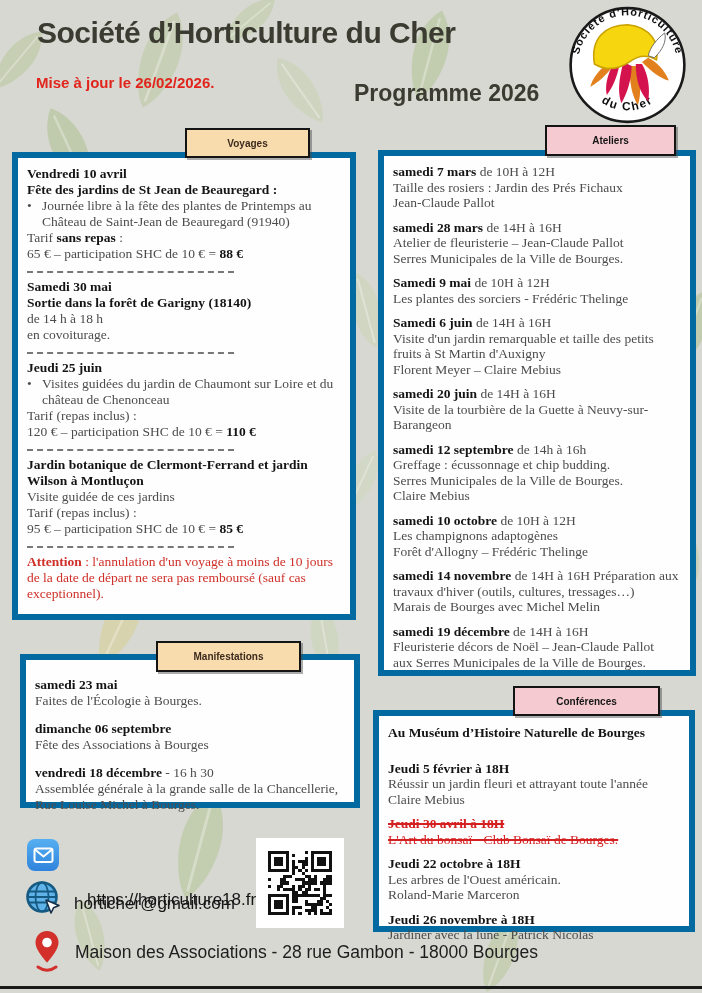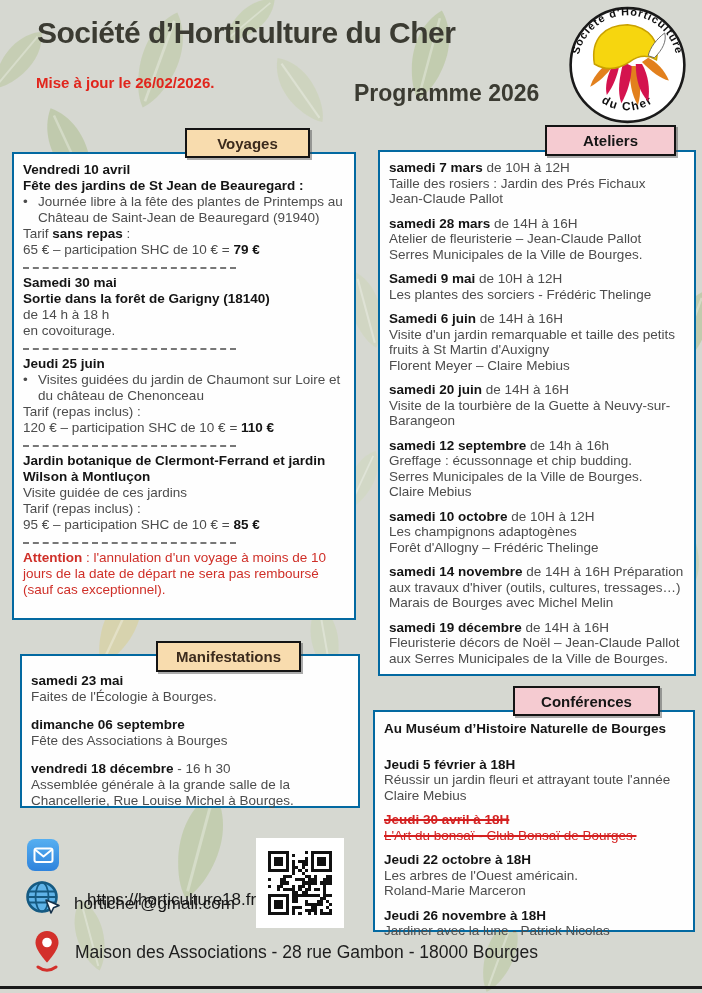--- a/index.html
+++ b/index.html
@@ -5,27 +5,27 @@
   html,body{margin:0;padding:0;background:#9a9a9a;}
   .page{position:relative;width:702px;height:993px;overflow:hidden;background:#d6d8d1;
         font-family:"Liberation Sans", sans-serif;}
   .leaves{position:absolute;left:0;top:0;width:702px;height:993px;}
 
   .title{position:absolute;left:37px;top:16px;font-size:30px;font-weight:700;color:#3b3b32;letter-spacing:-0.5px;}
   .updated{position:absolute;left:36px;top:74px;font-size:15px;font-weight:700;color:#e1251c;}
   .programme{position:absolute;left:354px;top:80px;font-size:23px;font-weight:700;color:#3b3b32;}
   .logo{position:absolute;left:560px;top:4px;width:135px;height:122px;}
 
-  .sec-h{position:absolute;z-index:3;border:2px solid #141414;font-weight:700;font-size:15px;
+  .sec-h{position:absolute;z-index:3;border:2px solid #141414;font-weight:700;font-size:10px;
          display:flex;align-items:center;justify-content:center;box-shadow:2px 2px 0 rgba(70,70,70,.45);}
   .tan{background:#f8dcae;color:#3c2b1d;}
   .pink{background:#f5cbd1;color:#161616;}
 
-  .panel{position:absolute;z-index:2;background:#fefefe;border:2px solid #0369a1;
-         font-size:13.5px;color:#4c4c4c;line-height:16px;padding:8px 9px;box-sizing:border-box;}
+  .panel{position:absolute;z-index:2;background:#fefefe;border:6px solid #0369a1;
+         font-size:13.5px;color:#4c4c4c;line-height:16px;padding:8px 9px;box-sizing:border-box;font-family:Liberation Serif, serif;}
   .atl{line-height:15.5px;}
   .cnf{line-height:15.5px;padding-top:9px;}
 
   .b{font-weight:700;color:#141414;}
   .bold-line{font-weight:700;color:#141414;}
   .item{margin-bottom:9px;}
   .mitem{margin-bottom:12px;}
   .bullet{display:flex;}
   .bullet .dot{width:15px;flex:0 0 15px;color:#4c4c4c;}
   .sep{border-top:2px dashed #777;width:66%;margin:5px 0 6px 0;height:0;}
@@ -160,21 +160,21 @@
   <div class="sec-h tan" style="left:185px;top:128px;width:121px;height:26px;">Voyages</div>
   <div class="panel voy" style="left:12px;top:152px;width:344px;height:468px;">
     <div class="item">
       <div class="bold-line">Vendredi 10 avril</div>
       <div class="bold-line">Fête des jardins de St Jean de Beauregard  :</div>
       <div class="bullet">
         <span class="dot">•</span>
         <span class="txt">Journée libre à la fête des plantes de Printemps au Château de Saint-Jean de Beauregard (91940)</span>
       </div>
       <div><span>Tarif </span><span class="b">sans repas</span><span> :</span></div>
-      <div><span>65 € – participation SHC de 10 € = </span><span class="b">79 €</span></div>
+      <div><span>65 € – participation SHC de 10 € = </span><span class="b">88 €</span></div>
     </div>
     <div class="sep"></div>
     <div class="item">
       <div class="bold-line">Samedi 30 mai</div>
       <div class="bold-line">Sortie dans la forêt de Garigny (18140)</div>
       <div>de 14 h à 18 h</div>
       <div>en covoiturage.</div>
     </div>
     <div class="sep"></div>
     <div class="item">

